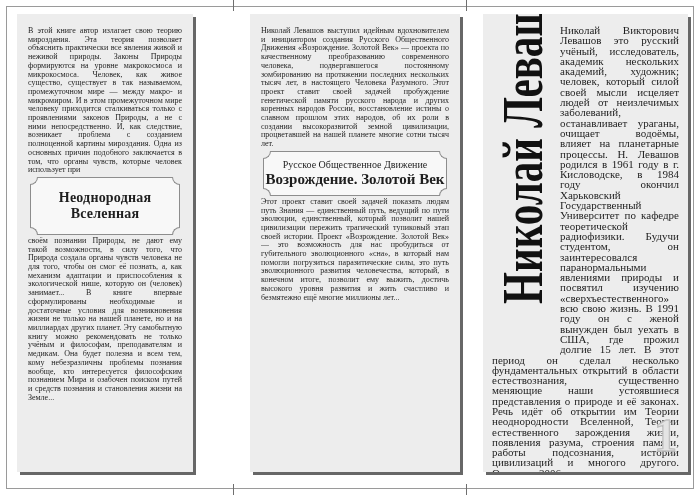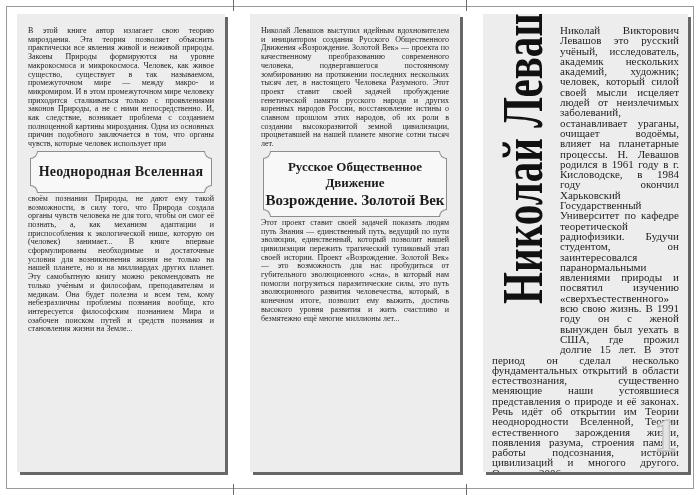--- a/index.html
+++ b/index.html
@@ -14,36 +14,36 @@
   .tick{position:absolute;width:1px;background:#6f6f6f;}
   .tick.top{top:0;height:11px;}
   .tick.bottom{top:484px;height:11px;}
   .tick.f1{left:233px;}
   .tick.f2{left:466px;}
 
   .panel{
     position:absolute;top:14px;height:458px;background:#ededed;
     box-shadow:3px 3px 0 #676767;box-sizing:border-box;overflow:hidden;
   }
-  .panel-1{left:17px;width:208px;padding:13px 11px;}
+  .panel-1{left:17px;width:176px;padding:13px 11px;}
   .panel-2{left:250px;width:210px;padding:13px 11px;}
   .panel-3{left:483px;width:205px;padding:11px 9px;}
 
   .body-text{
     font-size:8px;line-height:8.7px;text-align:justify;margin:0;
     word-spacing:0.2px;
   }
   .panel-3 .body-text{font-size:11px;line-height:10.3px;}
 
   .plaque{
     position:relative;background:#f8f8f8;border:1px solid #8d8d8d;
     margin:2px 2px;text-align:center;
   }
   .plaque-title{font-size:14px;font-weight:bold;padding:12px 2px;letter-spacing:0.2px;}
-  .plaque-line1{font-size:13px;font-weight:bold;padding-top:7px;}
+  .plaque-line1{font-size:10px;font-weight:normal;padding-top:7px;}
   .plaque-line2{font-size:15px;font-weight:bold;padding:1px 0 7px 0;font-family:Liberation Serif, serif;}
   .bite{position:absolute;width:8px;height:8px;background:#ededed;box-sizing:border-box;}
   .bite.tl{top:-1px;left:-1px;border-bottom-right-radius:100%;border-right:1px solid #8d8d8d;border-bottom:1px solid #8d8d8d;}
   .bite.tr{top:-1px;right:-1px;border-bottom-left-radius:100%;border-left:1px solid #8d8d8d;border-bottom:1px solid #8d8d8d;}
   .bite.bl{bottom:-1px;left:-1px;border-top-right-radius:100%;border-right:1px solid #8d8d8d;border-top:1px solid #8d8d8d;}
   .bite.br{bottom:-1px;right:-1px;border-top-left-radius:100%;border-left:1px solid #8d8d8d;border-top:1px solid #8d8d8d;}
 
   .links{clear:none;text-align:center;font-size:10.5px;line-height:15px;margin-top:12px;color:#262626;}
   .panel-3 .links{margin-top:14px;clear:left;}
 

